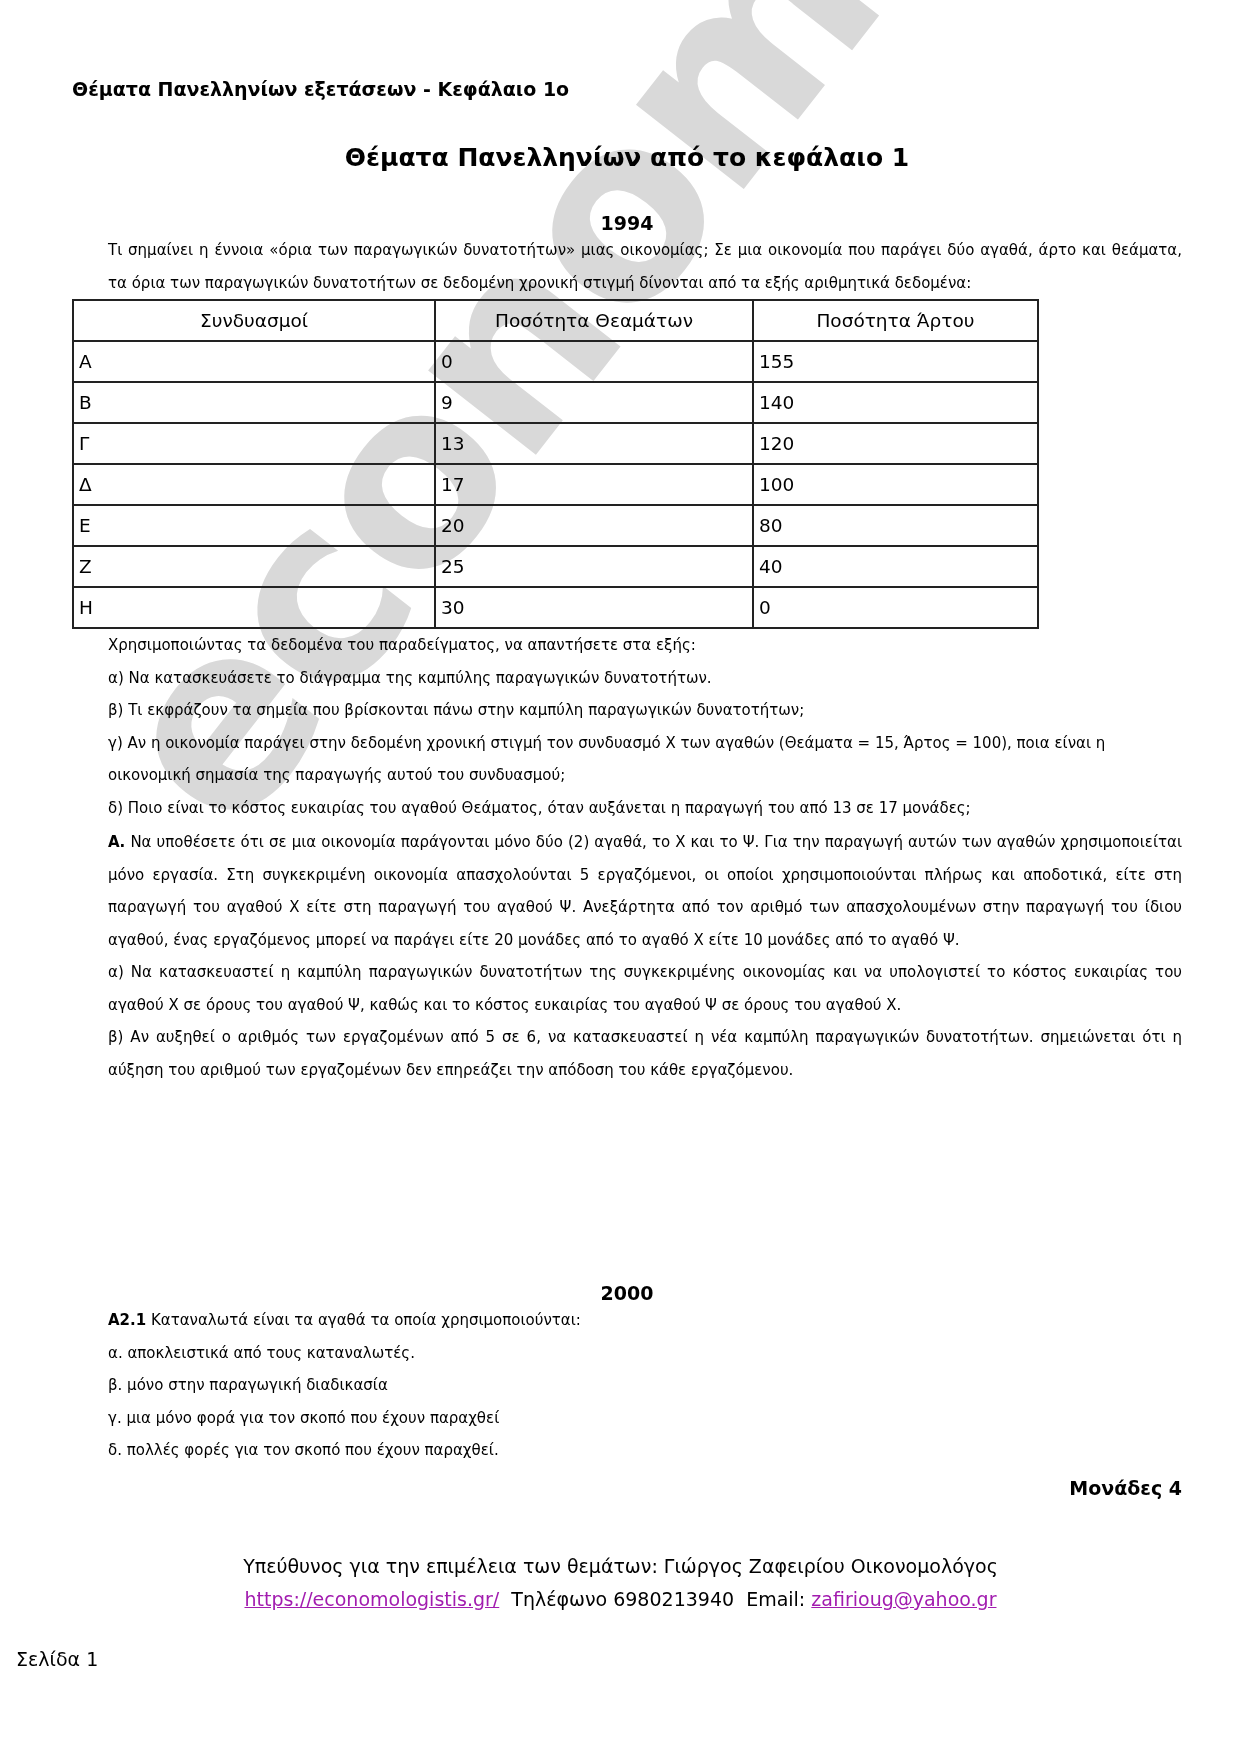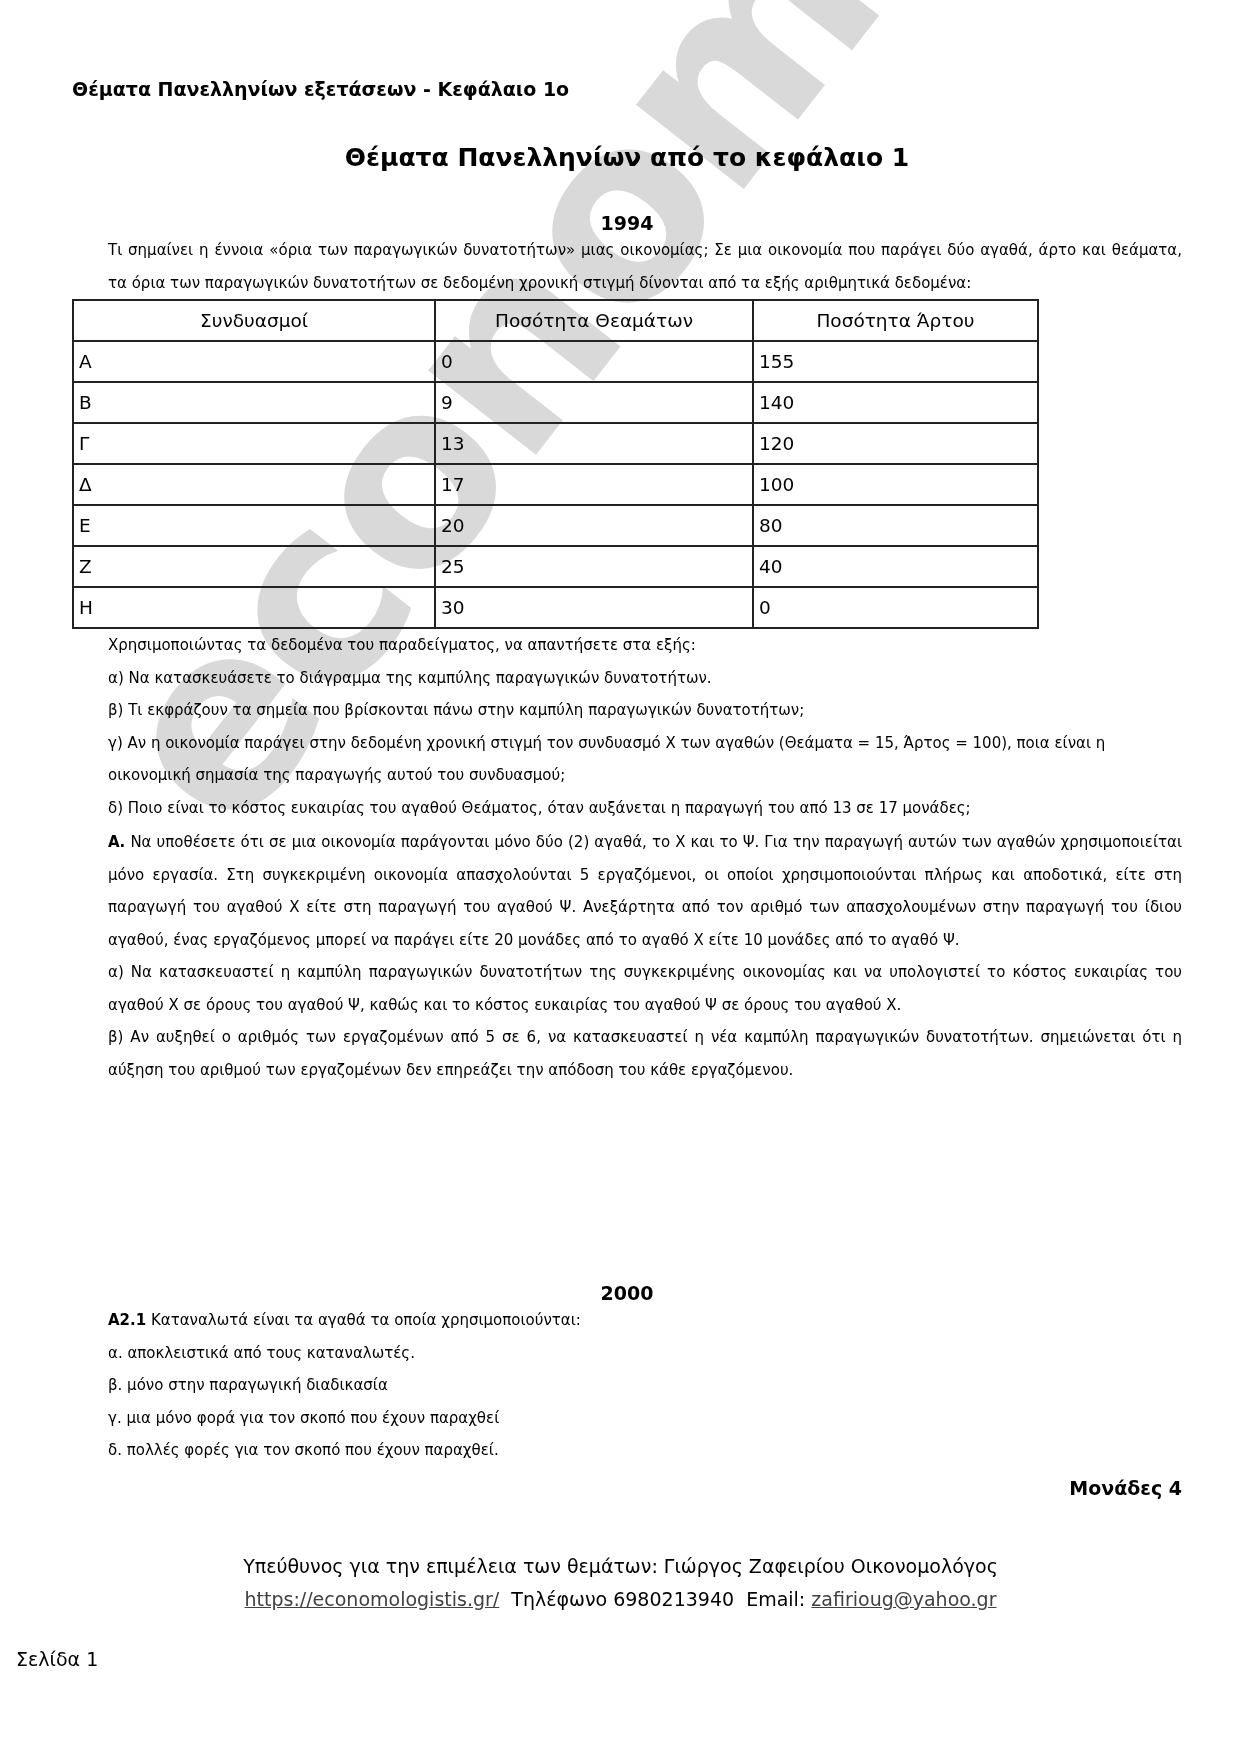--- a/index.html
+++ b/index.html
@@ -17,21 +17,21 @@
     .p { font-size: 15px; line-height: 32.5px; margin-left: 36px; }
     .just { text-align: justify; text-align-last: left; }
     .sec1 { position: absolute; top: 212px; width: 100%; }
     table { border-collapse: collapse; width: 967px; margin: 0; font-size: 18.5px; }
     td, th { border: 2px solid #222; height: 29px; padding: 5px; font-weight: normal; }
     .sec2 { position: absolute; top: 826px; width: 100%; }
     .sec3 { position: absolute; top: 1282px; width: 100%; }
     .bold { font-weight: bold; }
     .monades { text-align: right; font-weight: bold; font-size: 19px; margin-top: 10px; }
     .footer { position: absolute; top: 1550px; left: 0; width: 1241px; text-align: center; font-size: 19px; line-height: 33px; }
-    .link { color: #404040; text-decoration: underline; }
+    .link { color: #a21caf; text-decoration: underline; }
     .pagenum { position: absolute; top: 1648px; left: 16px; width: 1241px; font-size: 19px; }
   </style>
 </head>
 <body>
 
 <div class="page">
   <div class="watermark">economologistis.gr</div>
 
   <div class="content">
     <div class="hdr">Θέματα Πανελληνίων εξετάσεων - Κεφάλαιο 1ο</div>

